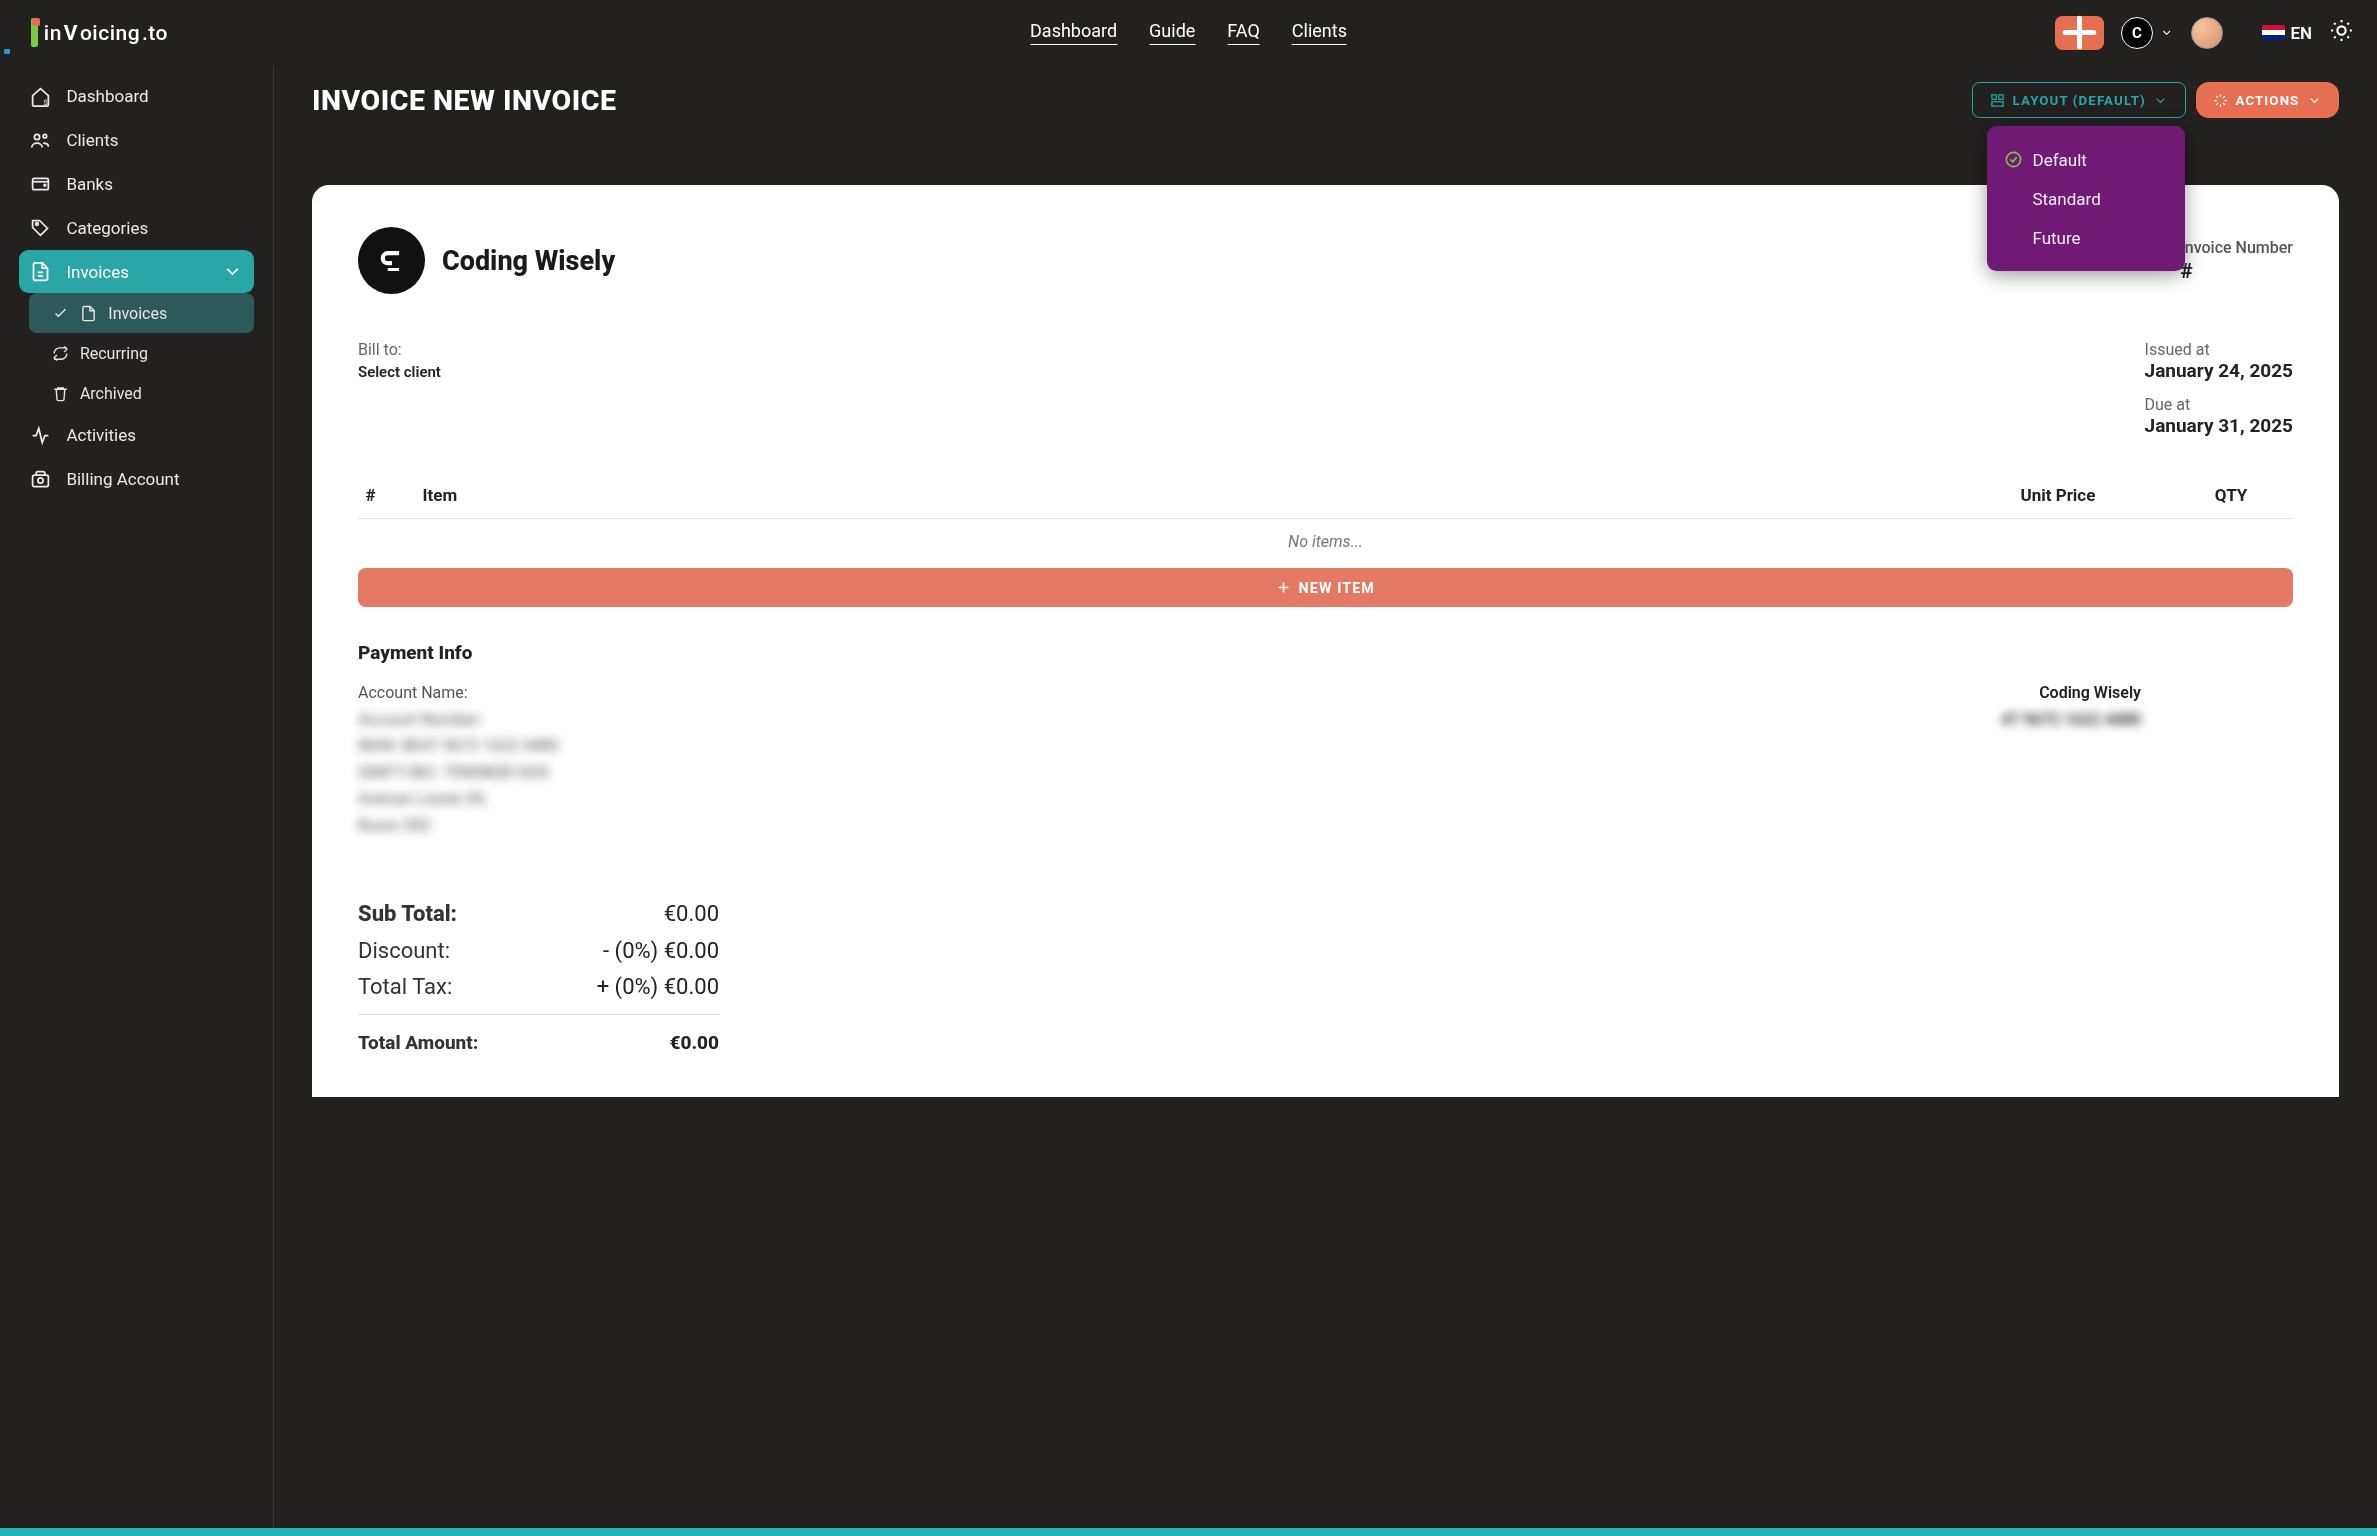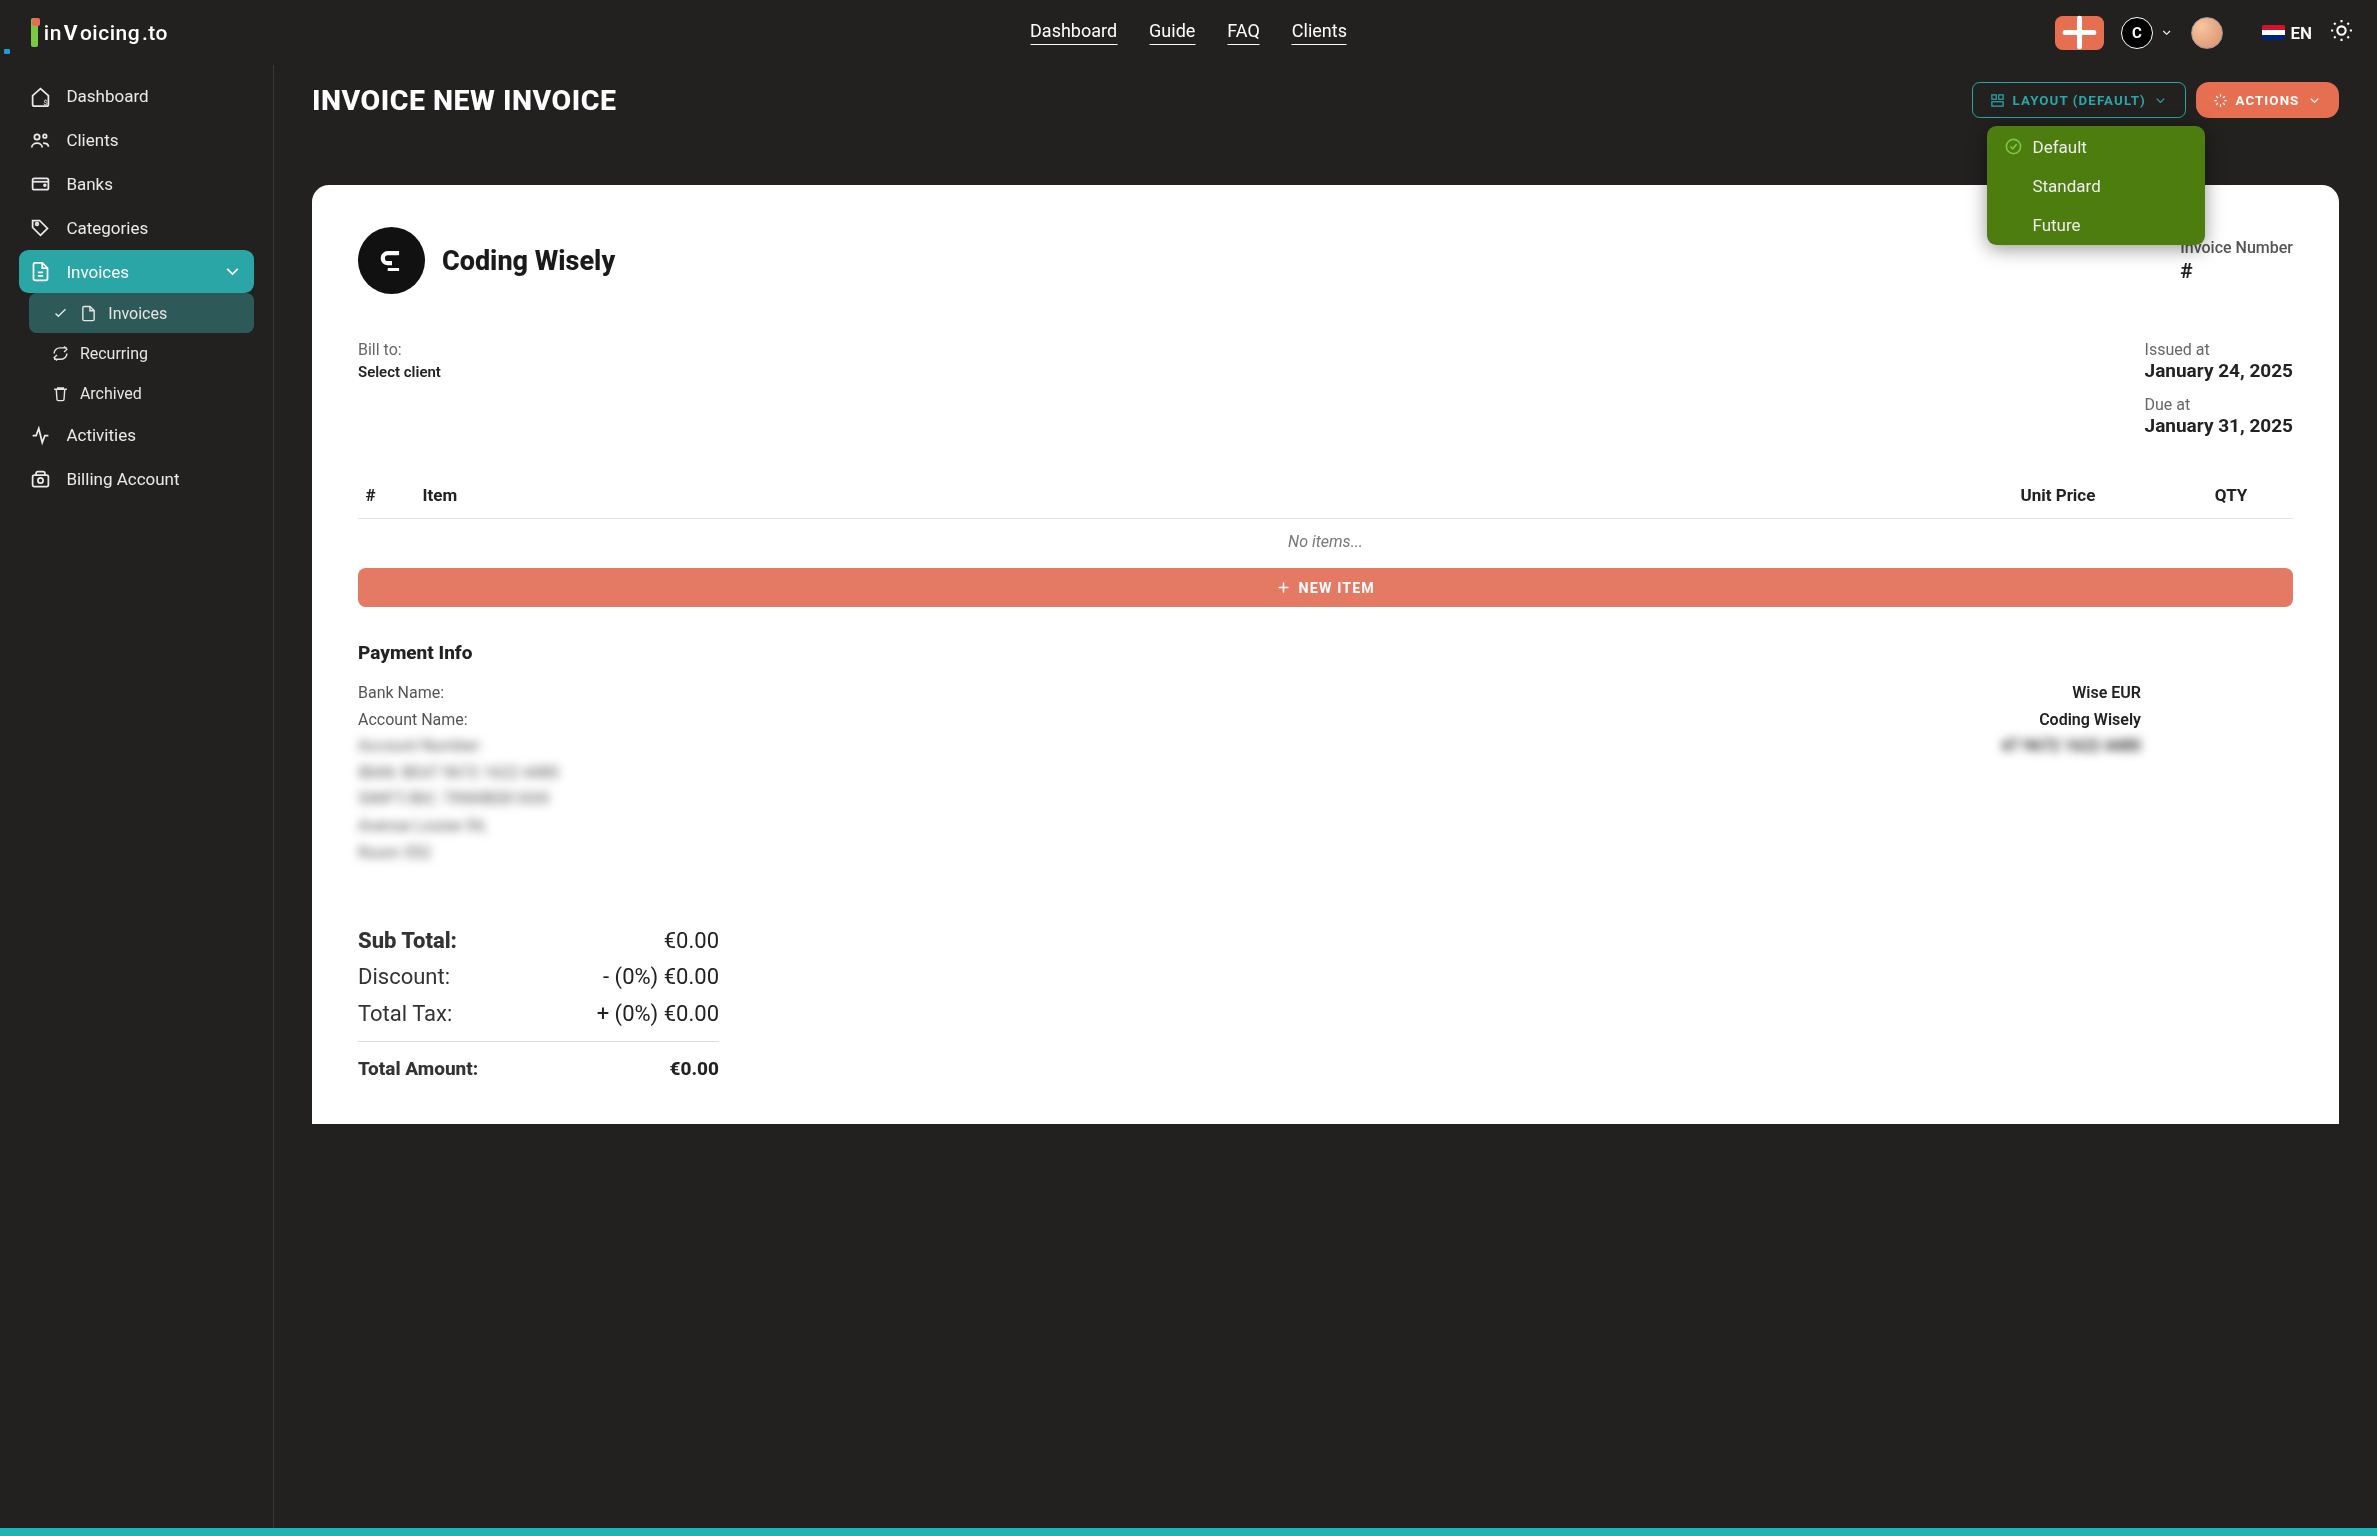--- a/index.html
+++ b/index.html
@@ -159,24 +159,24 @@
     background:#e76f51; color:#fff;
     padding:9.5px 17px; border-radius:13px;
     display:flex; align-items:center; gap:7.6px;
     font-size:13.3px; font-weight:700; letter-spacing:1.1px;
   }
   .btn-solid-coral svg { width:15px; height:15px; }
 
   .dropdown {
     position:absolute;
     top:44px; left:15px;
-    width:218px;
-    background:#4d7c0f;
+    width:198px;
+    background:#701a75;
     border-radius:9.5px;
-    padding:1px 0;
+    padding:14px 0;
     box-shadow:0 3.8px 19px rgba(0,0,0,0.4);
     z-index:50;
   }
   .dropdown-item {
     display:flex; align-items:center; gap:9.5px;
     padding:9.5px 17px;
     font-size:17px; color:#eee;
   }
   .dropdown-item .check { color:#7ac943; }
 
@@ -468,24 +468,20 @@
         <svg width="15" height="15" viewBox="0 0 24 24">
             <path d="M12 5v14M5 12h14" stroke="#fff" stroke-width="2.5" stroke-linecap="round"></path>
           </svg>
         <span>NEW ITEM</span>
       </div>
 
       <div class="footer-row">
         <div class="payinfo">
           <h3>Payment Info</h3>
           <div class="kv">
-              <span class="k">Bank Name:</span>
-              <span class="v">Wise EUR</span>
-            </div>
-          <div class="kv">
               <span class="k">Account Name:</span>
               <span class="v">Coding Wisely</span>
             </div>
           <div class="kv blur">
               <span class="k">Account Number:</span>
               <span class="v">47 9672 1622 4480</span>
             </div>
           <div class="kv blur">
               <span class="k" style="width:auto">IBAN: BE47 9672 1622 4480</span>
             </div>

